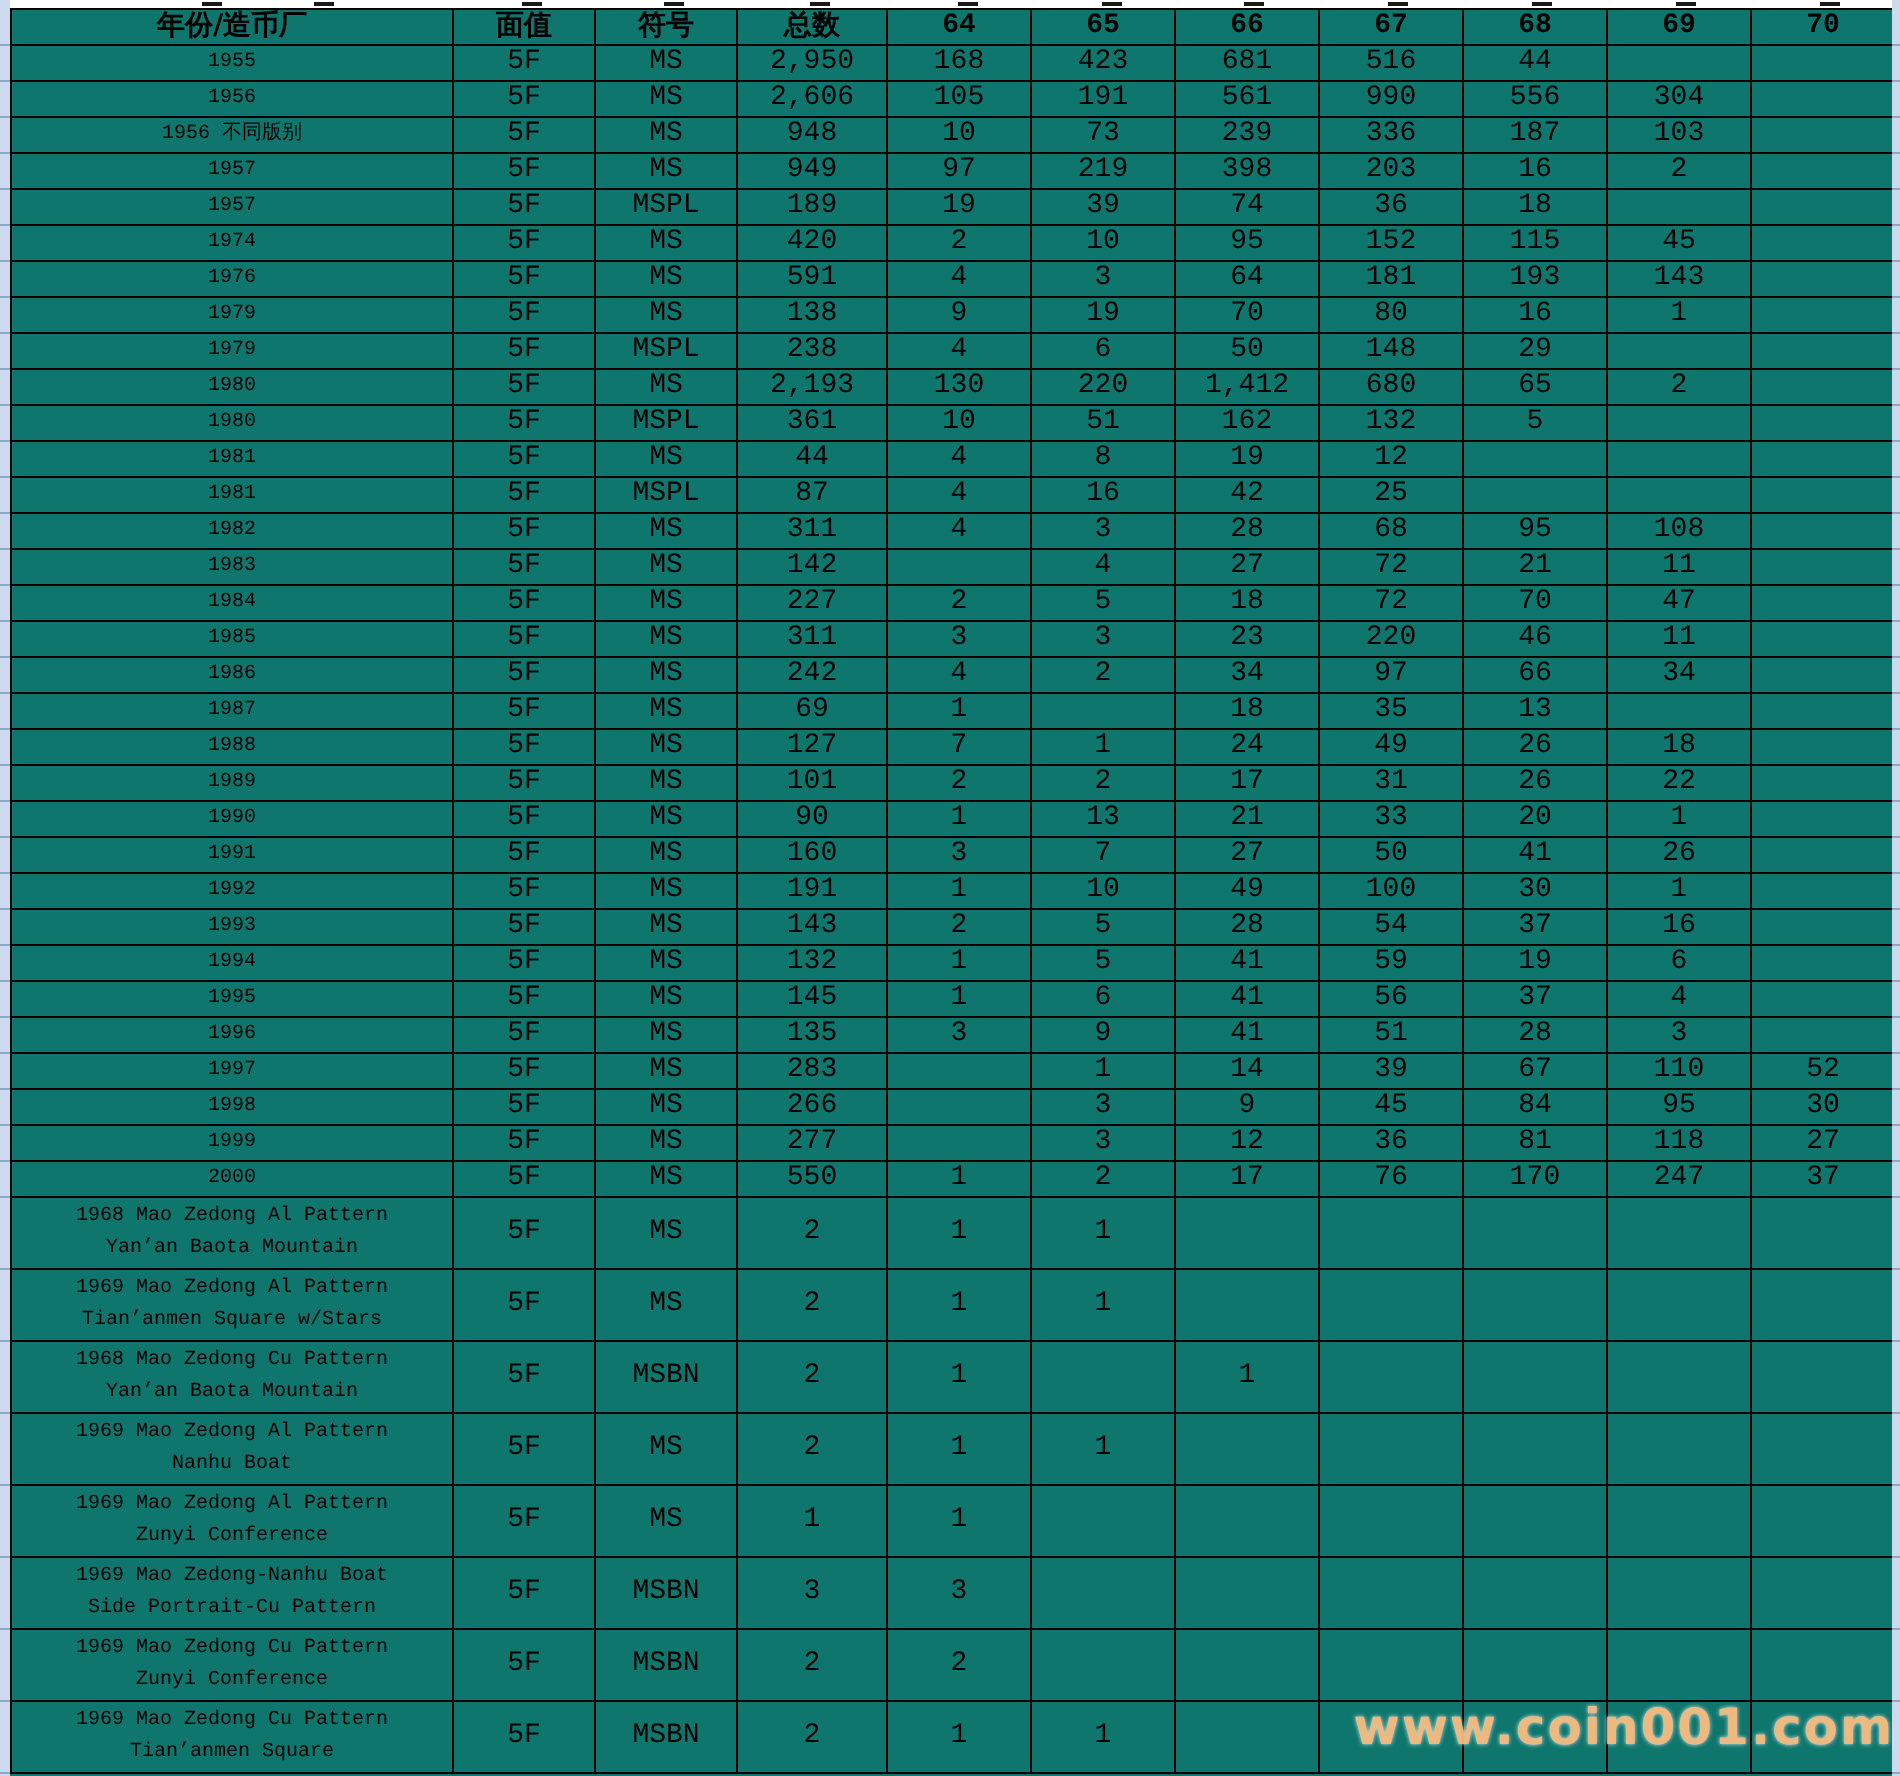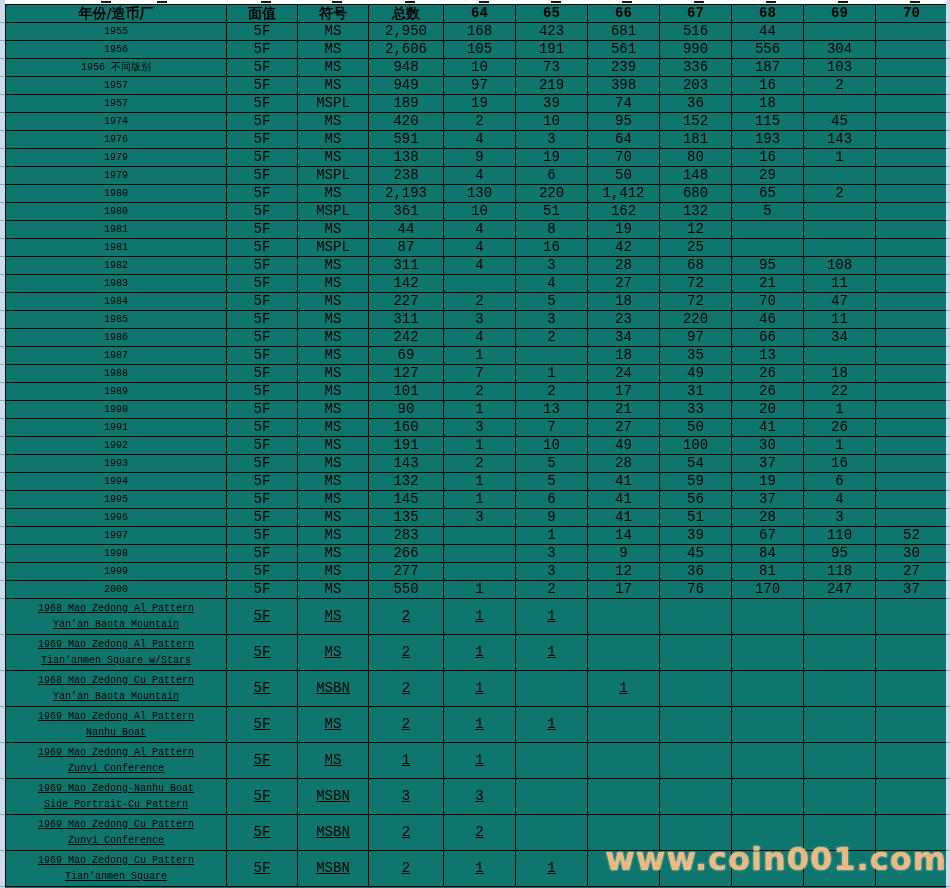--- a/index.html
+++ b/index.html
@@ -35,39 +35,39 @@
   }
   .grid th,.grid td{
     border:1px solid #000;
     padding:0;margin:0;
     text-align:center;vertical-align:middle;
     font-size:14px;line-height:17px;
     color:#000;overflow:hidden;white-space:nowrap;
   }
   .grid thead tr{height:18px;}
   .grid tbody tr{height:18px;}
-  .grid tbody tr.tall{height:36px;text-decoration:underline;}
+  .grid tbody tr.tall{height:36px;}
   .grid thead th{
     font-weight:bold;
     font-family:"DejaVu Sans","Liberation Sans",sans-serif;
     font-size:14px;
   }
   .grid thead th.g{font-family:"Liberation Mono","DejaVu Sans Mono",monospace;}
   td.c-year{white-space:pre-line;font-size:10px;line-height:16px;}
 
   col.w-year{width:221px;}
   col.w-denom{width:71px;}
   col.w-symbol{width:71px;}
   col.w-total{width:75px;}
   col.w-g{width:72px;}
 
   .watermark{
     position:absolute;right:3px;bottom:10px;z-index:5;
     font-family:"DejaVu Sans","Liberation Sans",sans-serif;
-    font-weight:bold;font-size:32px;letter-spacing:1px;
+    font-weight:bold;font-size:25px;letter-spacing:1px;
     color:#ffc083;opacity:0.92;
     text-shadow:0 0 2px rgba(255,255,255,.9);
     pointer-events:none;
   }
 </style>
 </head>
 <body>
 
 <div class="sheet">
 

